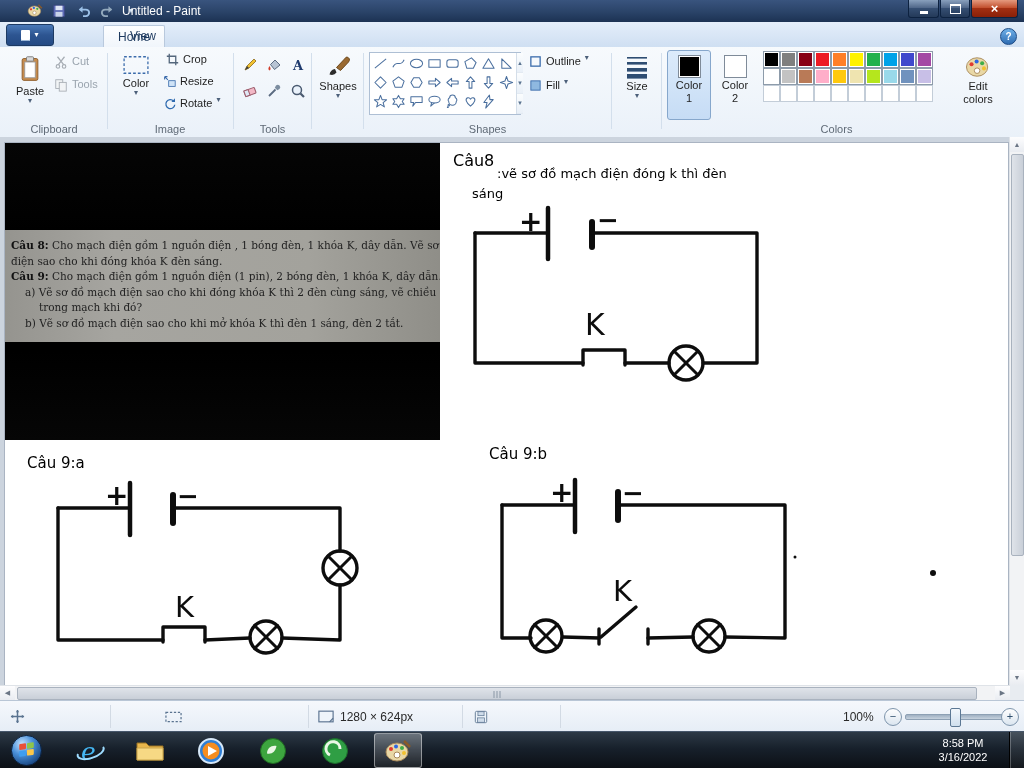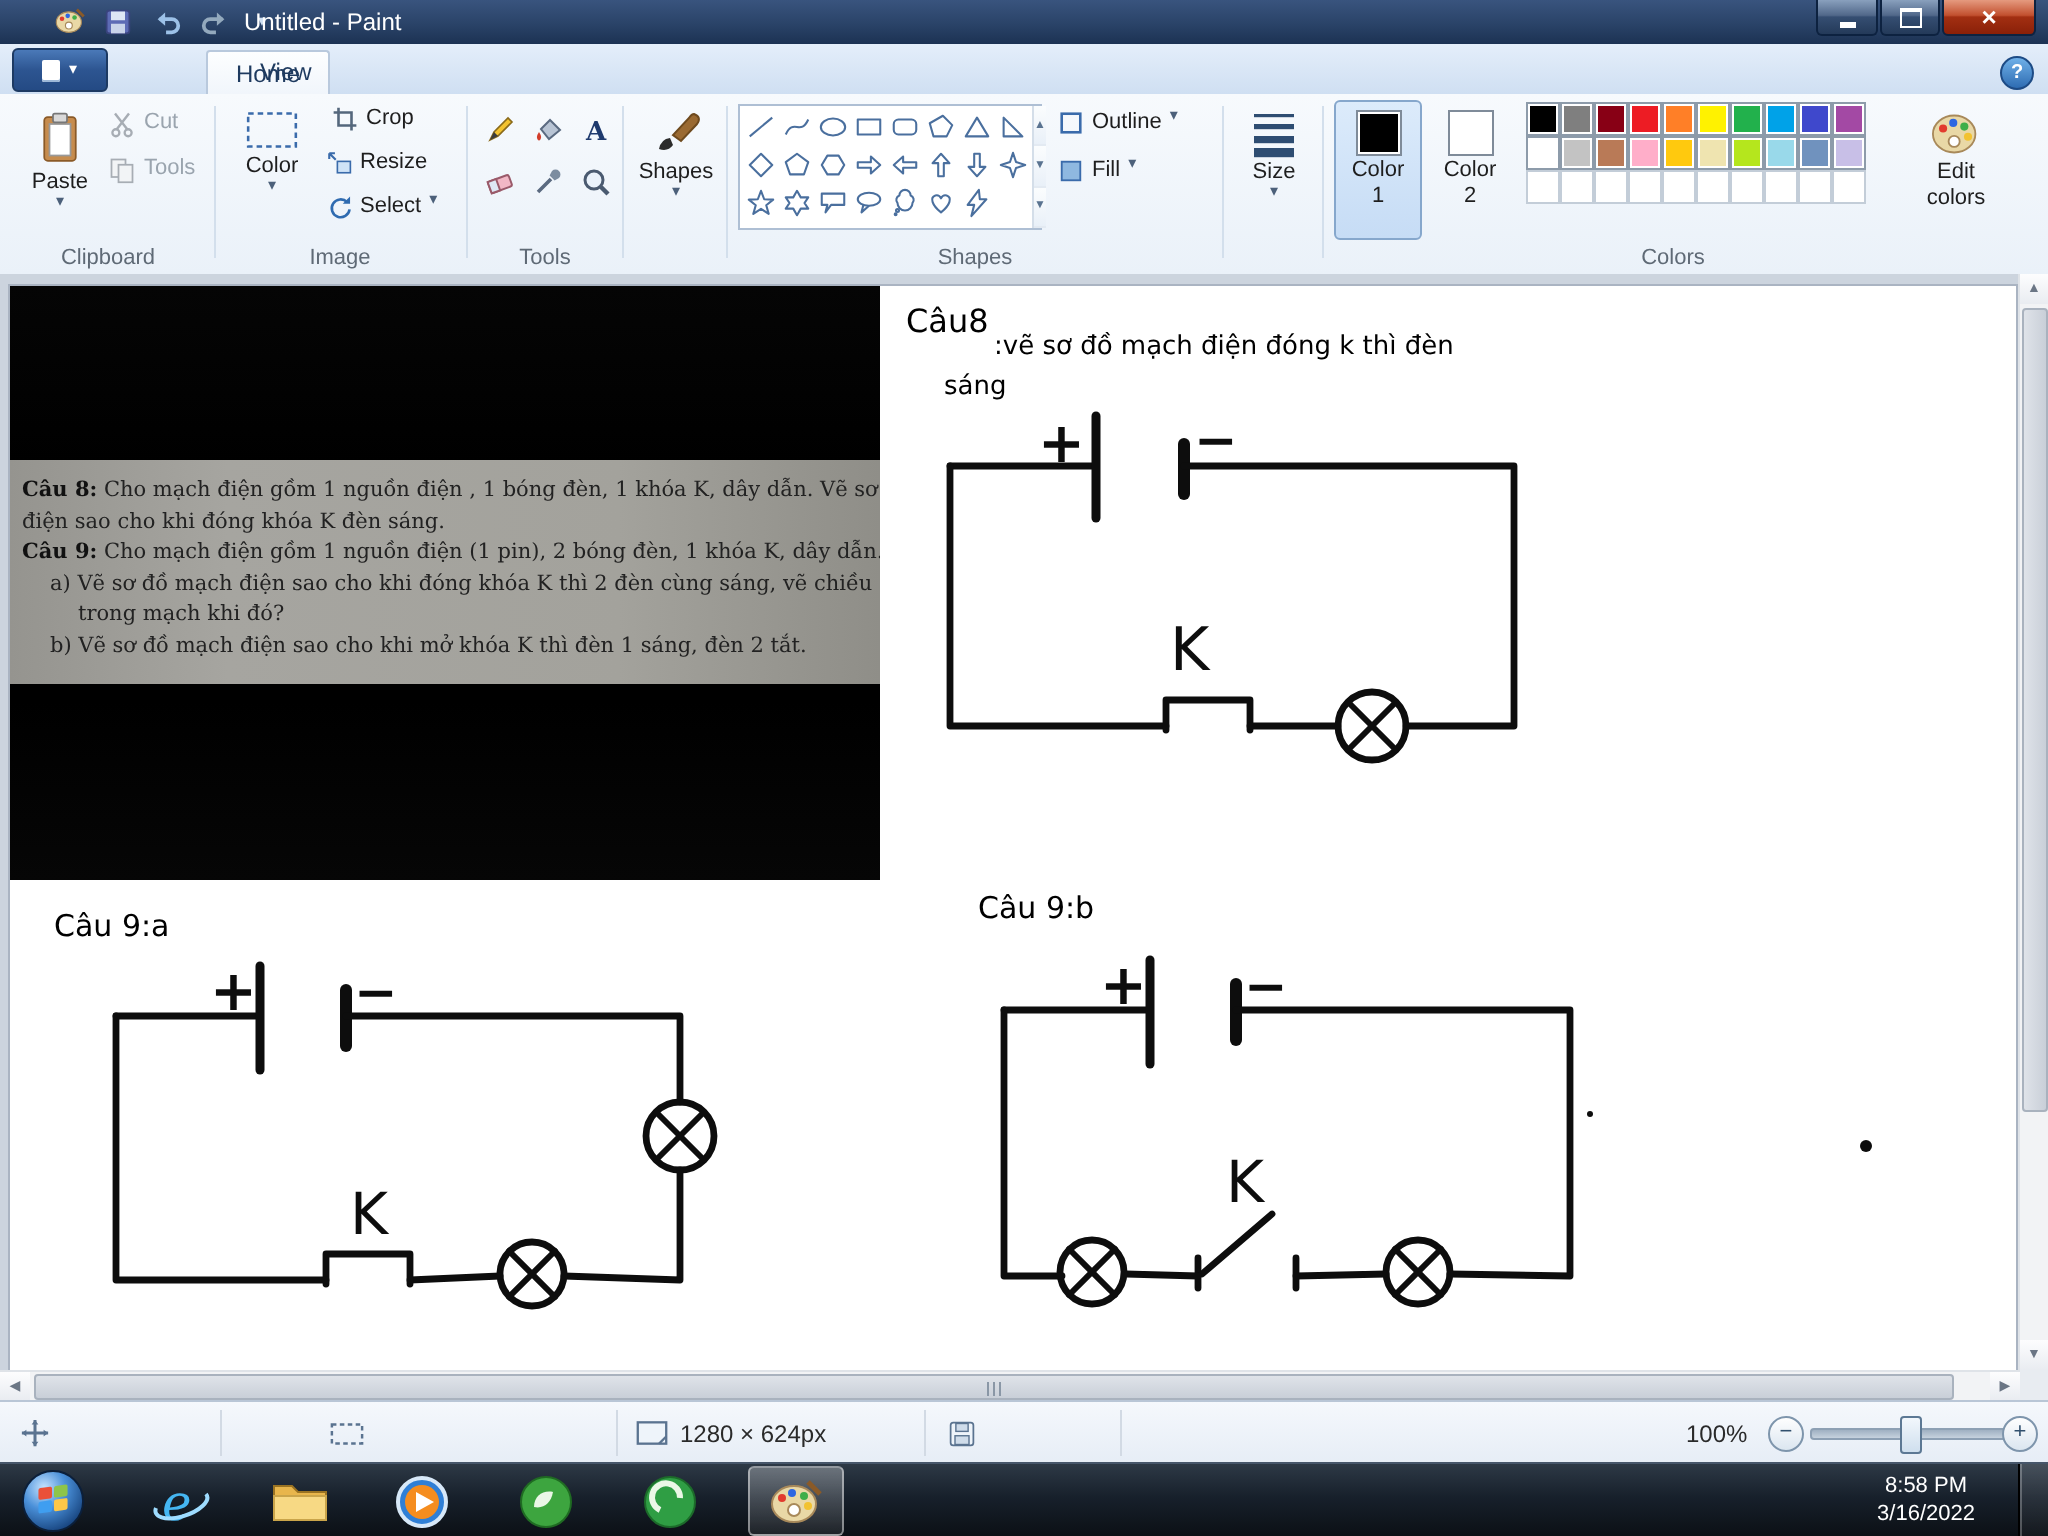--- a/index.html
+++ b/index.html
@@ -240,21 +240,21 @@
             <rect x="7" y="7" width="8" height="7" fill="#cfe3f7" stroke="#3a6bab"></rect>
             <path d="M2 2 L6 6 M2 2 h3.5 M2 2 v3.5" stroke="#3a6bab" stroke-width="1.3" fill="none"></path>
           </svg>
         <span>Resize</span>
       </div>
       <div class="smallbtn" style="left:54px;top:50px;">
         <svg width="13" height="13" viewBox="0 0 16 16">
             <path d="M13 5 a5.5 5.5 0 1 0 1.5 4.5" fill="none" stroke="#2f6bb0" stroke-width="1.6"></path>
             <path d="M14.8 1.5 V6 H10.3 Z" fill="#2f6bb0"></path>
           </svg>
-        <span>Select</span>
+        <span>Rotate</span>
         <span class="drop">▾</span>
       </div>
       <div class="grouplabel">Image</div>
     </div>
     <div class="gsep" style="left:233px;"></div>
 
     <div class="group" style="left:235px;width:75px;">
       <div class="toolbtn" style="left:2px;top:5px;">
         <svg width="16" height="16" viewBox="0 0 16 16">
             <path d="M3 13 L5 9 L12 2 L14 4 L7 11 Z" fill="#f2c230" stroke="#8a6a1a" stroke-width="0.8"></path>

